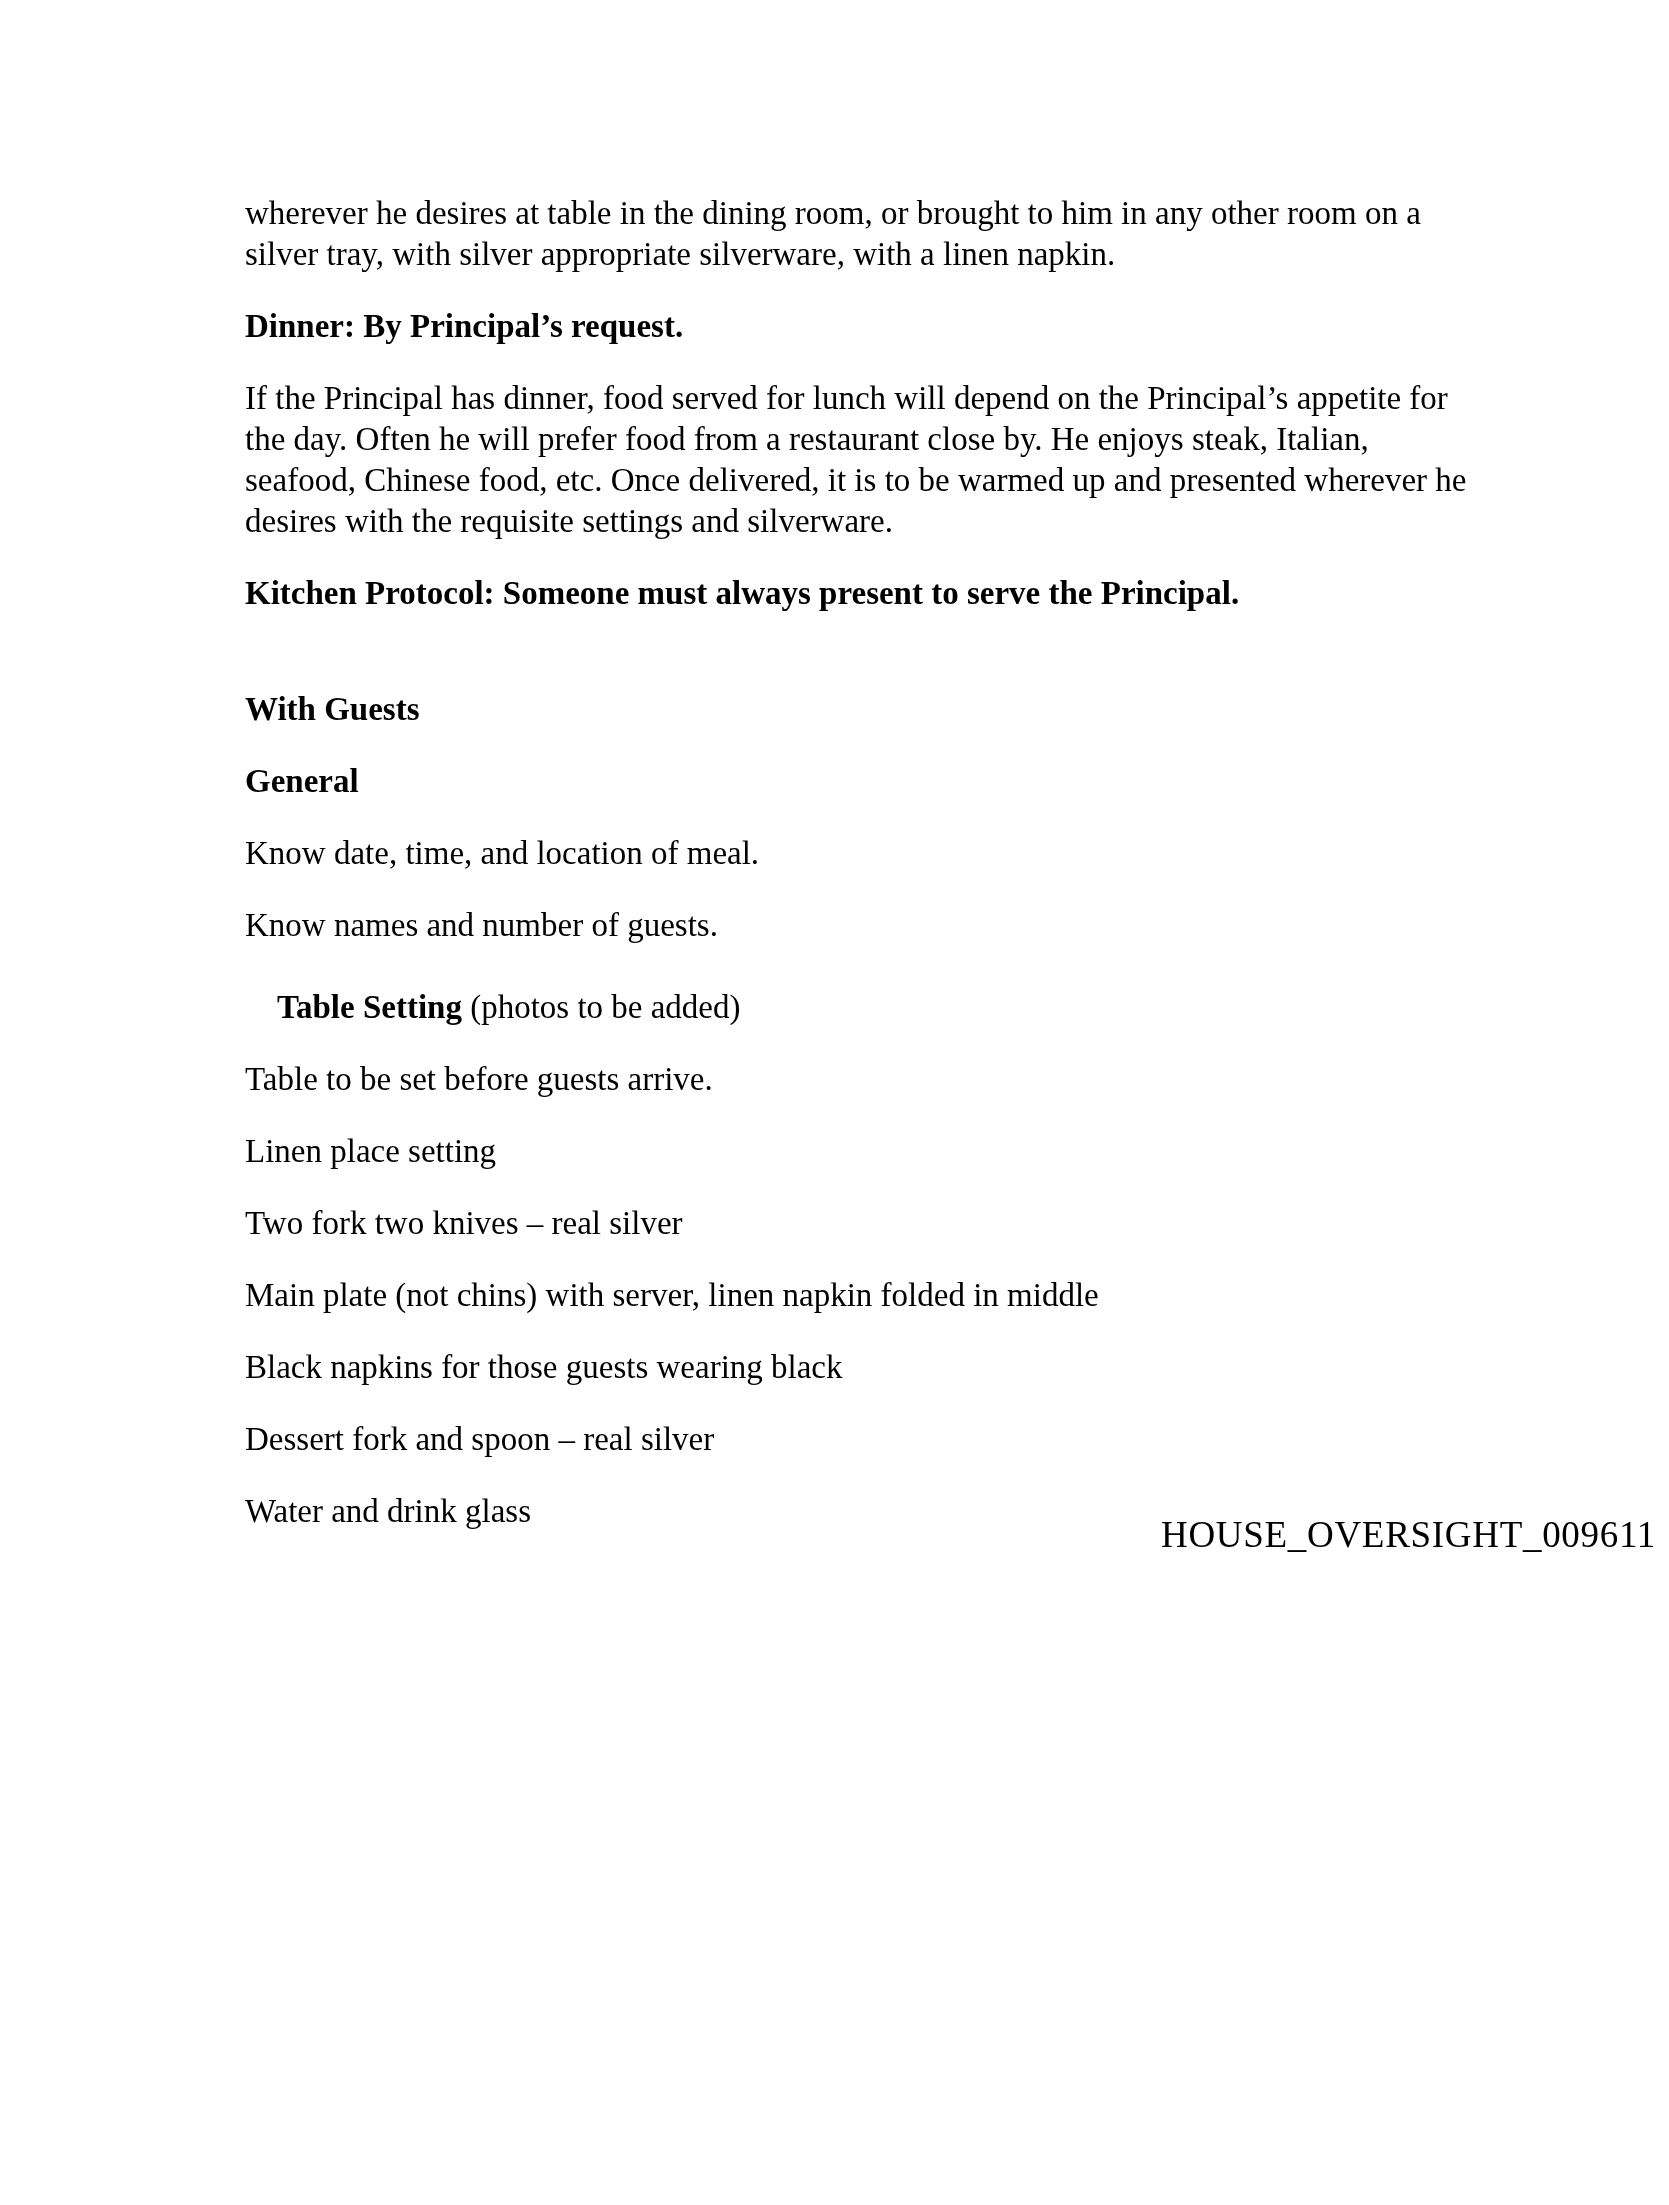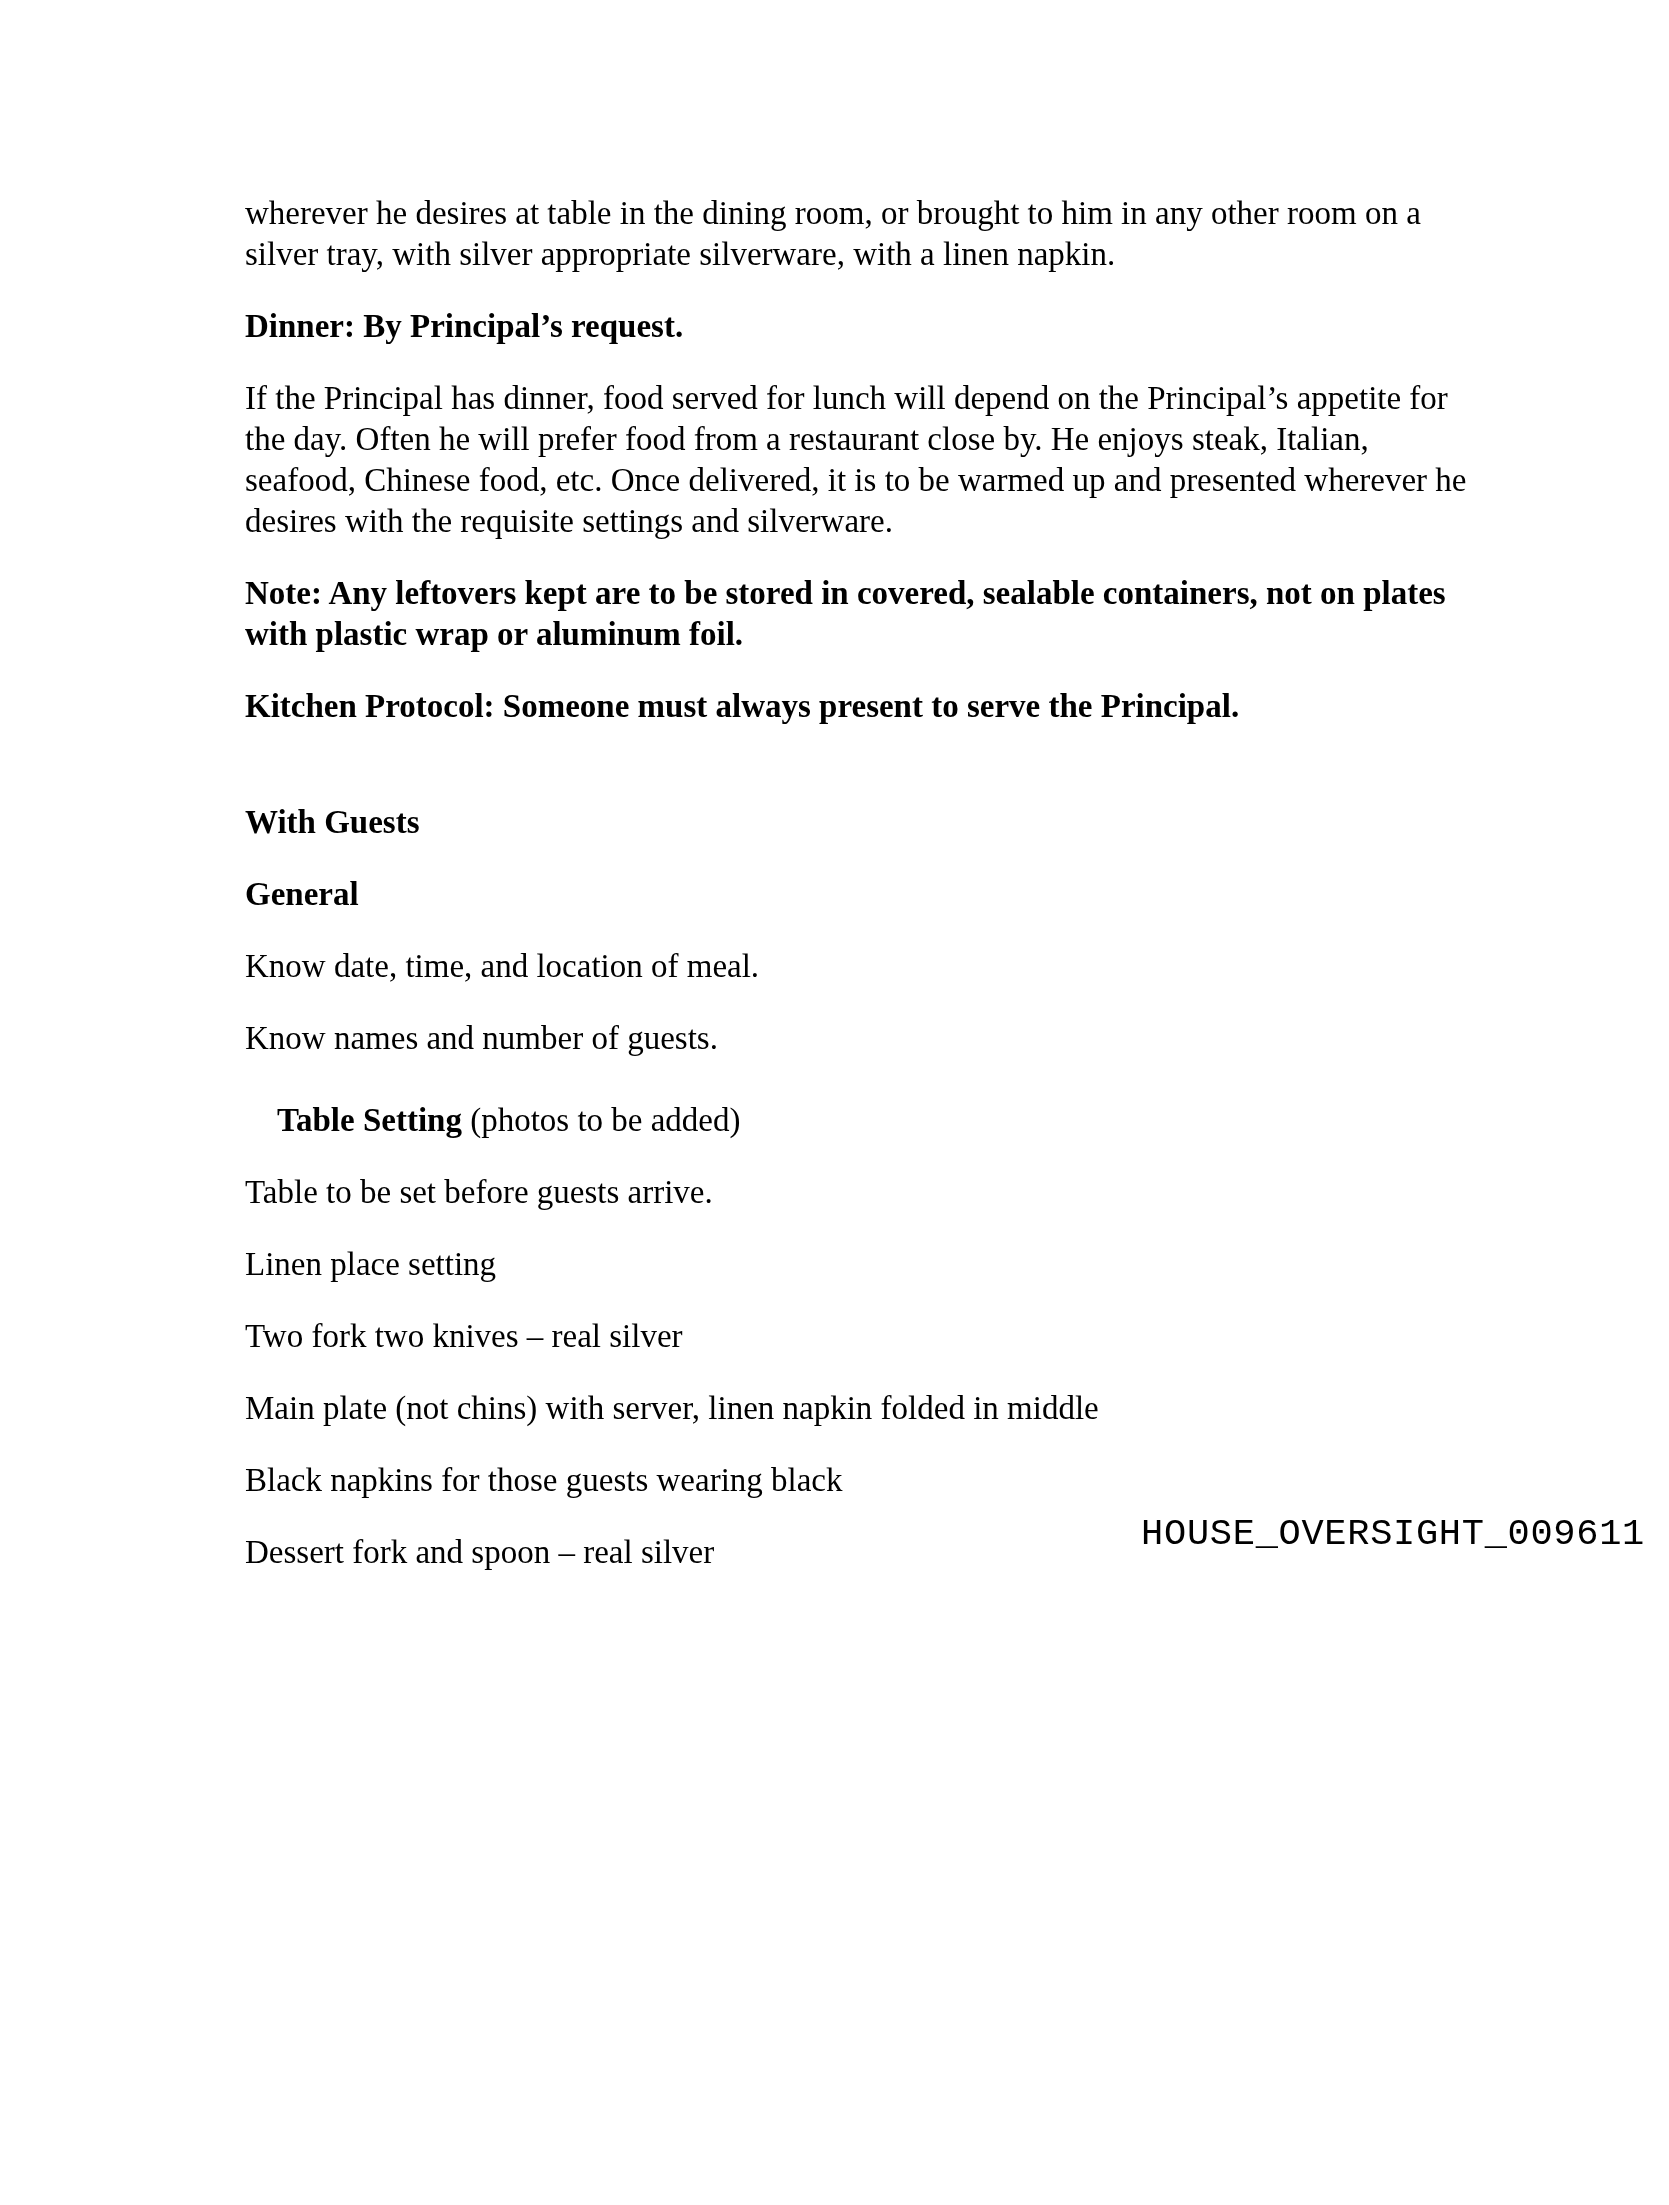--- a/index.html
+++ b/index.html
@@ -32,37 +32,36 @@
   .gap-md { margin-top: 41px !important; }
   .page-number {
     position: absolute;
     top: 2016px;
     right: 249px;
     font-size: 33px;
     line-height: 41px;
   }
   .footer-stamp {
     position: absolute;
-    right: 24px;
+    right: 13px;
     bottom: 23.6px;
-    font-family: Liberation Mono, monospace;
+    font-family: Liberation Serif, serif;
     font-size: 37px;
     line-height: 39px;
     letter-spacing: 0.7px;
   }
 </style>
 </head>
 <body>
 
 <div class="page">
   <div class="content">
     <p>wherever he desires at table in the dining room, or brought to him in any other room on a silver tray, with silver appropriate silverware, with a linen napkin.</p>
     <p class="bold">Dinner: By Principal’s request.</p>
     <p>If the Principal has dinner, food served for lunch will depend on the Principal’s appetite for the day. Often he will prefer food from a restaurant close by. He enjoys steak, Italian, seafood, Chinese food, etc. Once delivered, it is to be warmed up and presented wherever he desires with the requisite settings and silverware.</p>
-    <p class="bold">Note: Any leftovers kept are to be stored in covered, sealable containers, not on plates with plastic wrap or aluminum foil.</p>
     <p class="bold">Kitchen Protocol: Someone must always present to serve the Principal.</p>
     <p class="bold gap-lg">With Guests</p>
     <p class="bold">General</p>
     <p>Know date, time, and location of meal.</p>
     <p>Know names and number of guests.</p>
     <p class="gap-md"><span class="bold">Table Setting</span><span> (photos to be added)</span></p>
     <p>Table to be set before guests arrive.</p>
     <p>Linen place setting</p>
     <p>Two fork two knives – real silver</p>
     <p>Main plate (not chins) with server, linen napkin folded in middle</p>

